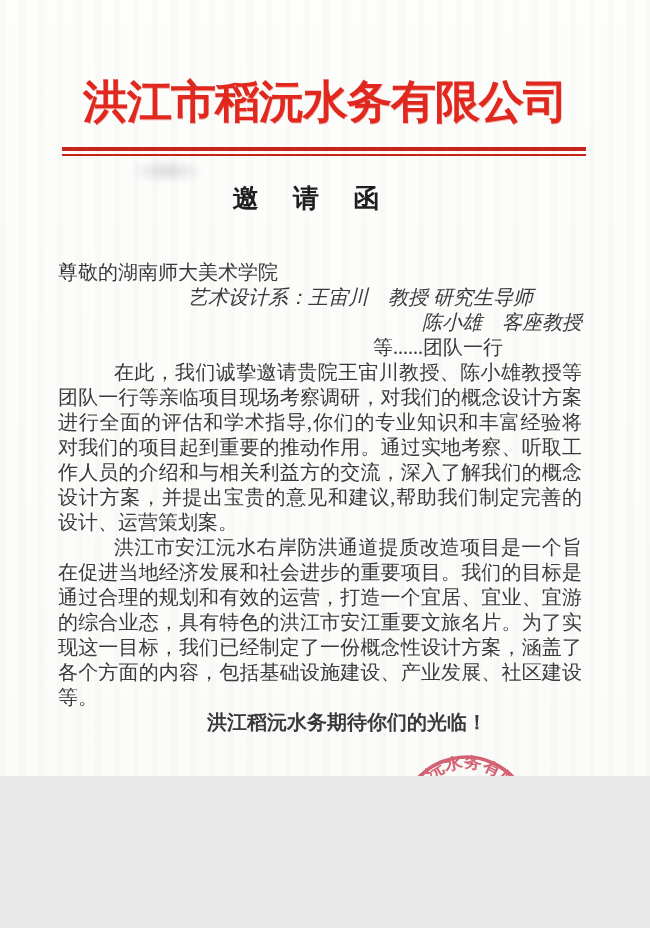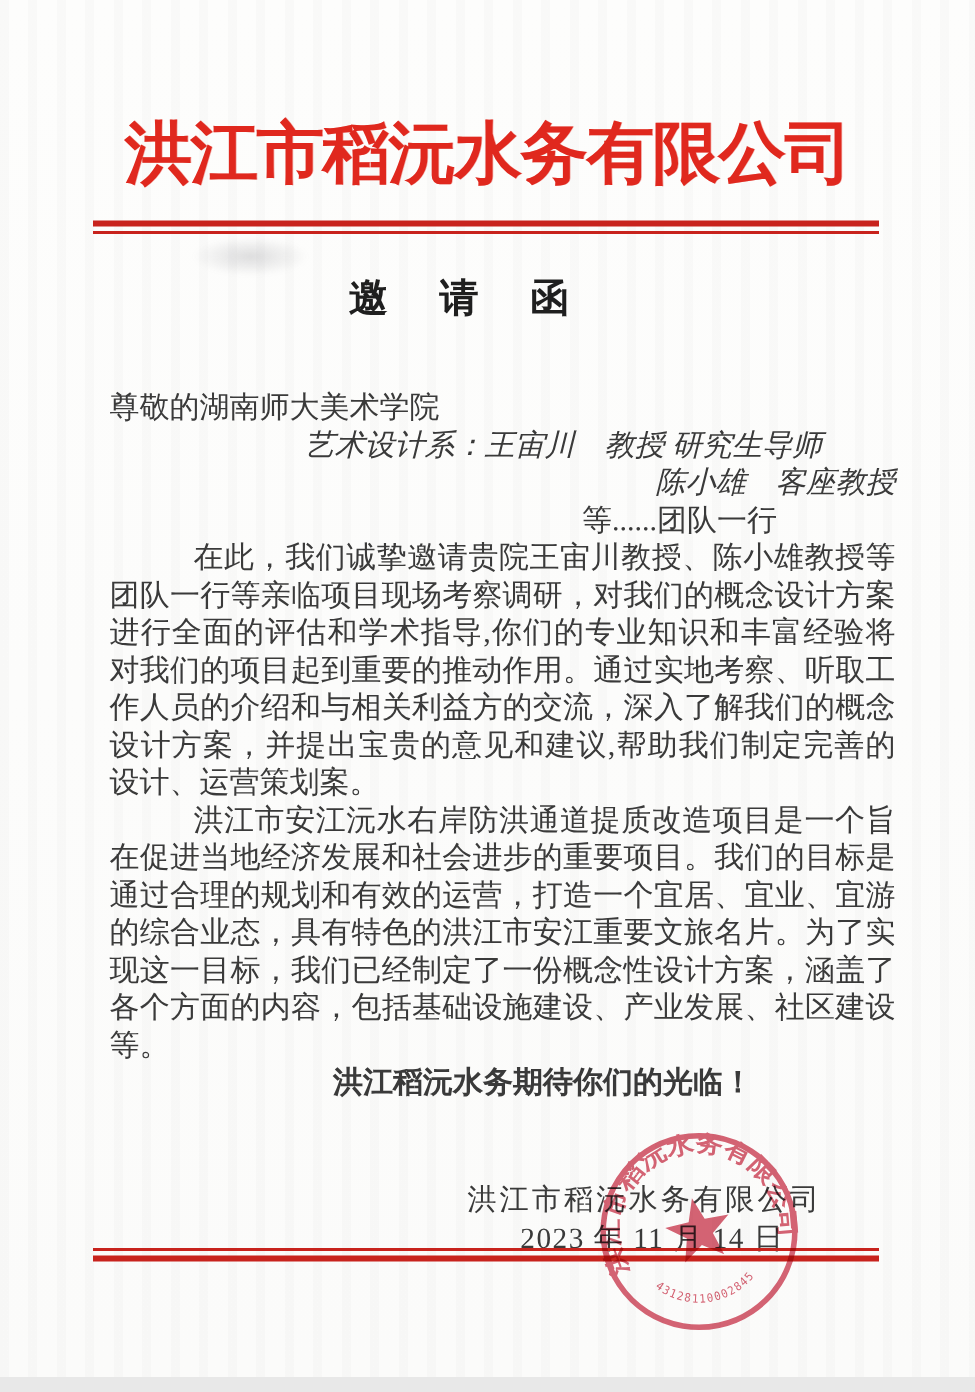--- a/index.html
+++ b/index.html
@@ -1,20 +1,20 @@
 <!DOCTYPE html>
 <html><head>
 <meta charset="utf-8">
 <style>
   * { margin: 0; padding: 0; box-sizing: border-box; }
   html, body { background: #e8e8e8; }
   .page {
     position: relative;
     width: 650px;
-    height: 918px;
+    height: 776px;
     margin: 0 auto;
     background:
       repeating-linear-gradient(90deg,
         rgba(0,0,0,0.015) 0px, rgba(0,0,0,0.015) 6px,
         rgba(255,255,255,0) 6px, rgba(255,255,255,0) 19px),
       linear-gradient(180deg, #fdfdfc 0%, #fbfbfa 100%);
     overflow: hidden;
     font-family: "Liberation Serif", "DejaVu Serif", serif;
   }
 
@@ -51,21 +51,21 @@
     font-size: 26px;
     font-weight: bold;
     letter-spacing: 14px;
     color: #1f1f1f;
     white-space: nowrap;
   }
 
   
   .letter-body {
     position: absolute;
-    top: 260px; left: 73px; width: 524px;
+    top: 260px; left: 58px; width: 524px;
     font-size: 20px;
     line-height: 25px;
     color: #3a3a3a;
     text-align: justify;
   }
   .letter-body p { margin: 0; }
   .salutation { text-align: left; }
   .recipient-dept   { padding-left: 130px; text-align: left; font-style: italic; }
   .recipient-member { padding-left: 236px; text-align: right; font-style: italic; }
   .recipient-team   { padding-left: 236px; text-align: center; }

